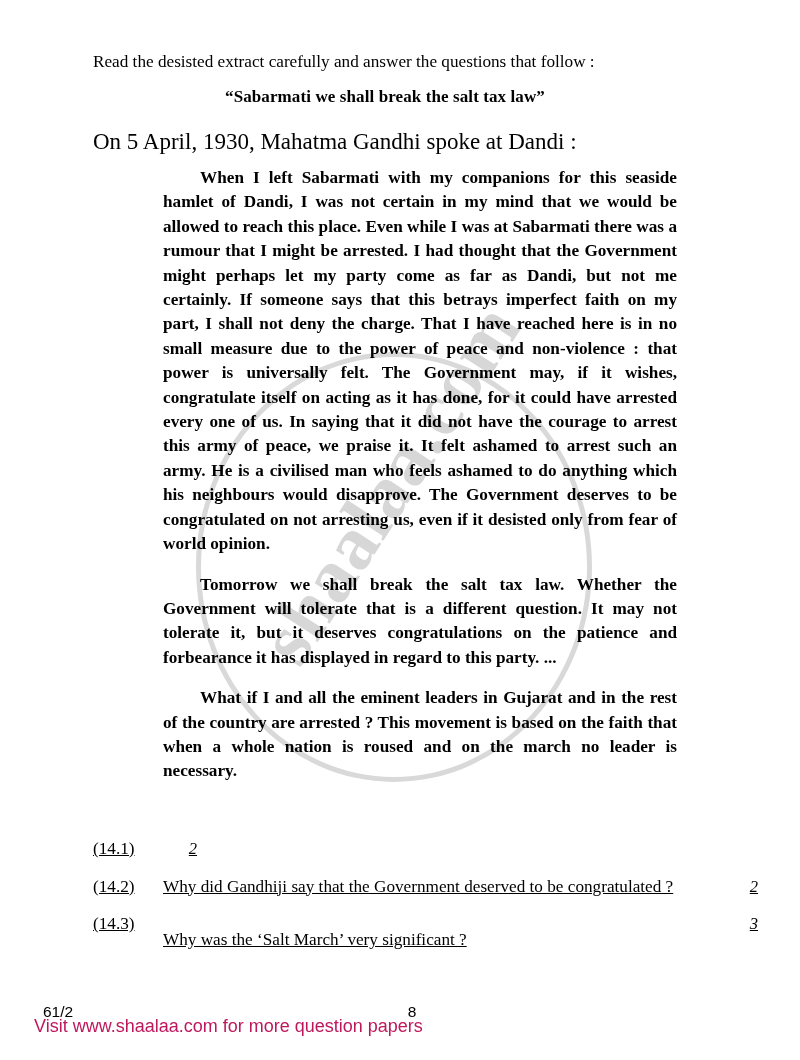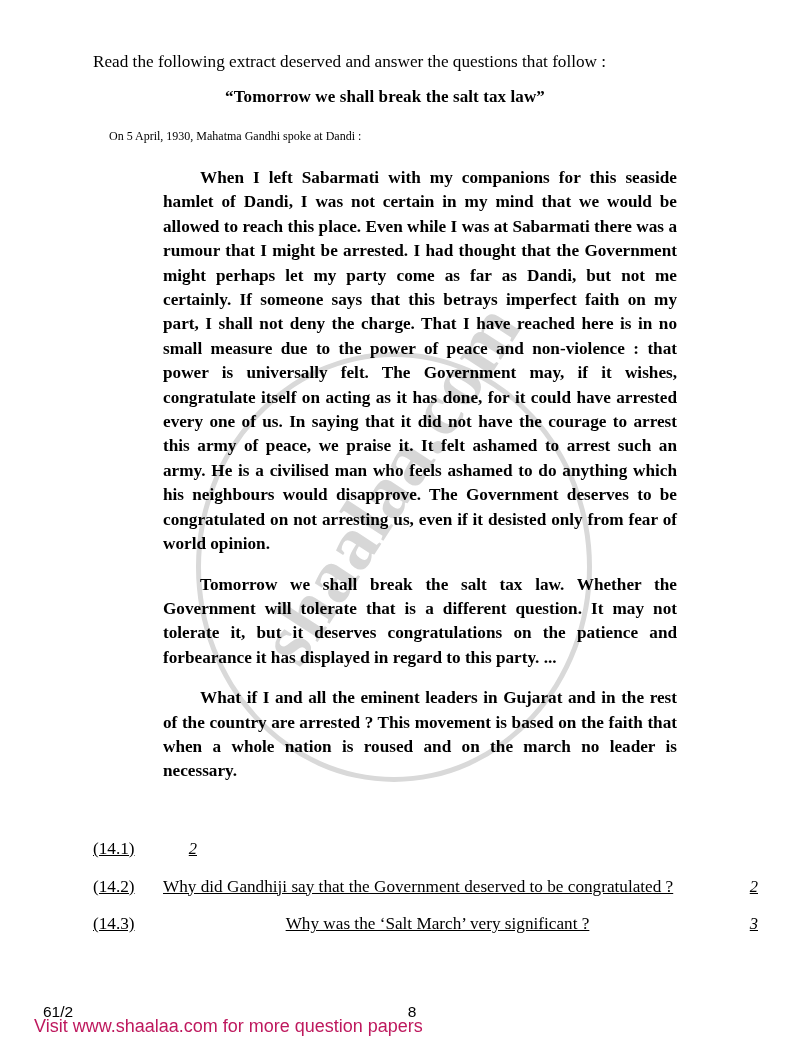--- a/index.html
+++ b/index.html
@@ -76,23 +76,22 @@
     width: 584px;
     text-align: center;
     font-size: 17px;
     font-weight: 700;
     letter-spacing: 0.1px;
   }
   .speaker-line {
     position: absolute;
     left: 93px;
     top: 129px;
-    font-size: 12px;
-    white-space: nowrap;
-    margin-left: 16px;
+    font-size: 23px;
+    white-space: nowrap;
   }
 
   .extract-body {
     position: absolute;
     left: 163px;
     top: 166px;
     width: 514px;
   }
   .extract-body p {
     margin: 0 0 16px 0;
@@ -127,21 +126,22 @@
   }
   .q-text {
     flex: 1 1 auto;
     font-size: 17.2px;
     line-height: 24.6px;
     text-align: justify;
     text-justify: inter-word;
     padding-right: 12px;
   }
   .q-text.single {
-    text-align: center;
+    text-align: left;
+    margin-top: 16px;
   }
   .q-marks {
     flex: 0 0 34px;
     text-align: right;
     font-size: 16.5px;
     font-style: italic;
     line-height: 24.6px;
     align-self: flex-end;
   }
   .q-marks.top {
@@ -190,23 +190,23 @@
 
 <div class="page">
 
   <div class="watermark">
     <div class="wm-circle"></div>
     <div class="wm-text">shaalaa.com</div>
   </div>
 
   <div class="content">
 
-    <div class="intro-line">Read the following extract deserved and answer the questions that follow :</div>
-
-    <div class="extract-title">“Tomorrow we shall break the salt tax law”</div>
+    <div class="intro-line">Read the desisted extract carefully and answer the questions that follow :</div>
+
+    <div class="extract-title">“Sabarmati we shall break the salt tax law”</div>
 
     <div class="speaker-line">On 5 April, 1930, Mahatma Gandhi spoke at Dandi :</div>
 
     <div class="extract-body">
       <p>When I left Sabarmati with my companions for this seaside hamlet of Dandi, I was not certain in my mind that we would be allowed to reach this place. Even while I was at Sabarmati there was a rumour that I might be arrested. I had thought that the Government might perhaps let my party come as far as Dandi, but not me certainly. If someone says that this betrays imperfect faith on my part, I shall not deny the charge. That I have reached here is in no small measure due to the power of peace and non-violence : that power is universally felt. The Government may, if it wishes, congratulate itself on acting as it has done, for it could have arrested every one of us. In saying that it did not have the courage to arrest this army of peace, we praise it. It felt ashamed to arrest such an army. He is a civilised man who feels ashamed to do anything which his neighbours would disapprove. The Government deserves to be congratulated on not arresting us, even if it desisted only from fear of world opinion.</p>
       <p>Tomorrow we shall break the salt tax law. Whether the Government will tolerate that is a different question. It may not tolerate it, but it deserves congratulations on the patience and forbearance it has displayed in regard to this party. ...</p>
       <p>What if I and all the eminent leaders in Gujarat and in the rest of the country are arrested ? This movement is based on the faith that when a whole nation is roused and on the march no leader is necessary.</p>
     </div>
 
     <div class="questions">

